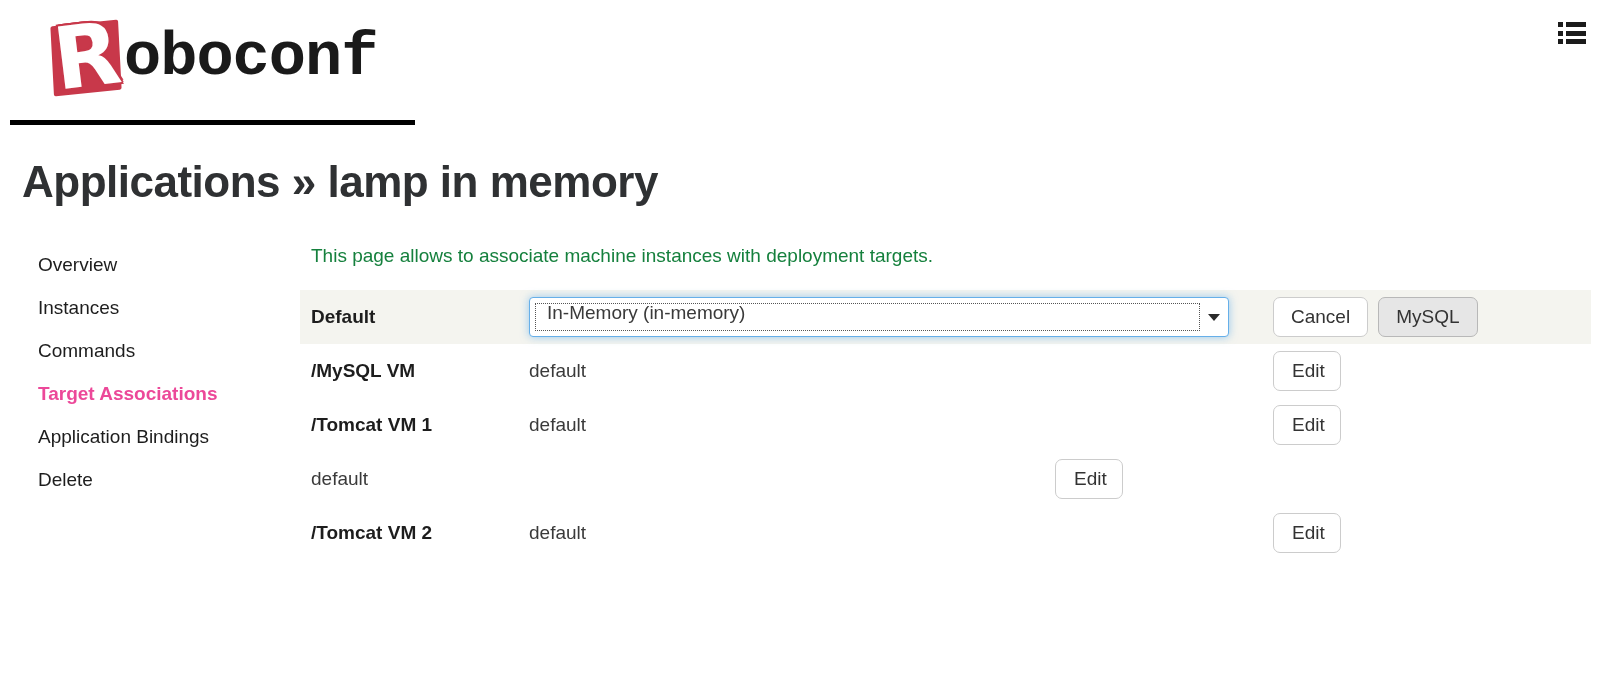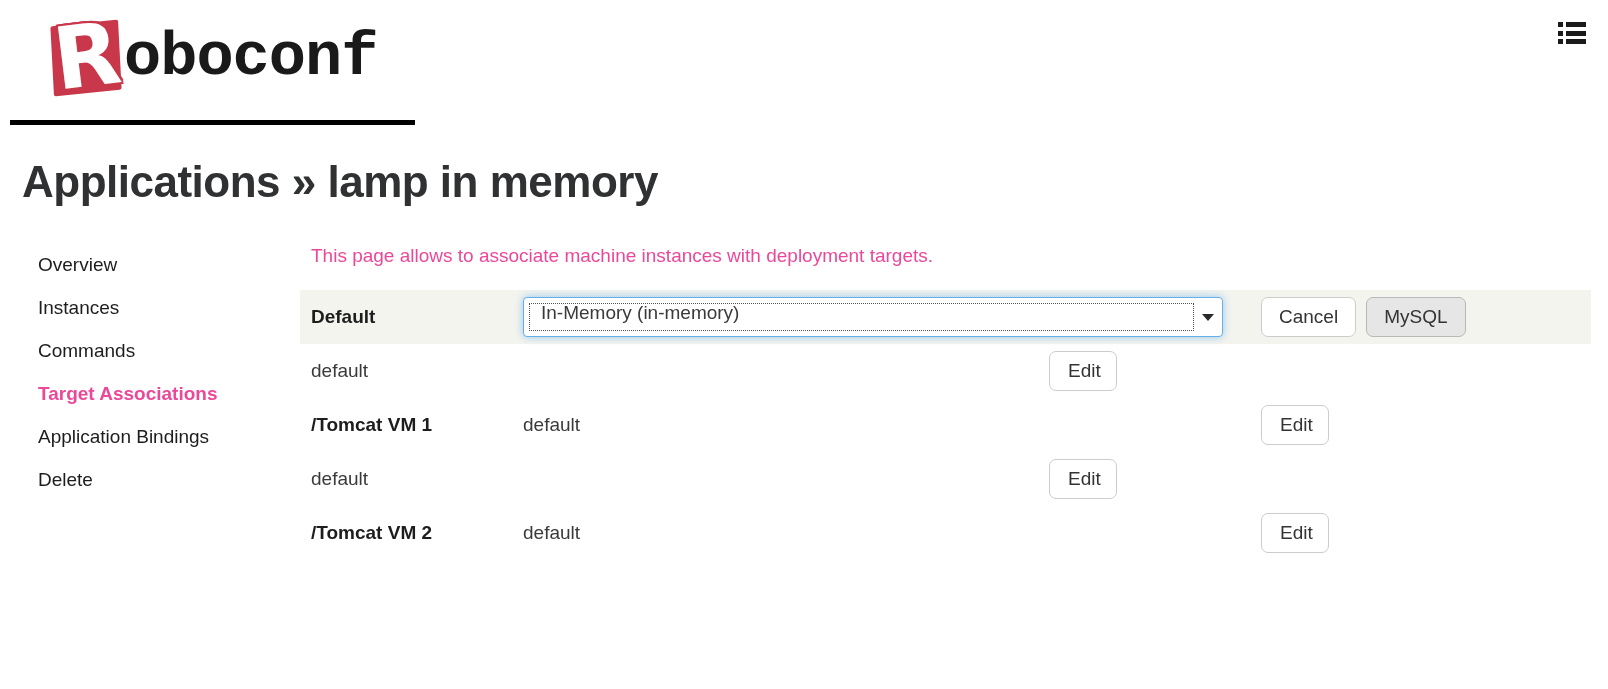--- a/index.html
+++ b/index.html
@@ -149,31 +149,32 @@
     font-weight: bold;
   }
 
   .main {
     flex: 1;
     padding-top: 0px;
   }
   .intro {
     font-size: 19px;
     line-height: 24px;
-    color: #ec4899;
+    color: #15803d;
     padding-left: 11px;
     margin: 0 4px 22px 0;
   }
 
   
   .assoc-row {
     display: flex;
     align-items: center;
     height: 54px;
     padding-left: 11px;
+    gap: 6px;
   }
   .assoc-row.highlight {
     background: #f4f4ef;
     margin-left: 0;
     padding-right: 0;
     width: 1291px;
   }
   .row-name {
     width: 212px;
     flex: none;
@@ -316,20 +317,21 @@
           <span class="caret"></span>
         </div>
       </div>
       <div class="row-actions">
         <button class="btn" type="button">Cancel</button>
         <button class="btn btn-default" type="button">MySQL</button>
       </div>
     </div>
 
     <div class="assoc-row">
+      <div class="row-name">/MySQL VM</div>
       <div class="row-value">default</div>
       <div class="edit-cell">
         <button class="btn btn-edit" type="button">Edit</button>
       </div>
     </div>
 
     <div class="assoc-row">
       <div class="row-name">/Tomcat VM 1</div>
       <div class="row-value">default</div>
       <div class="edit-cell">

